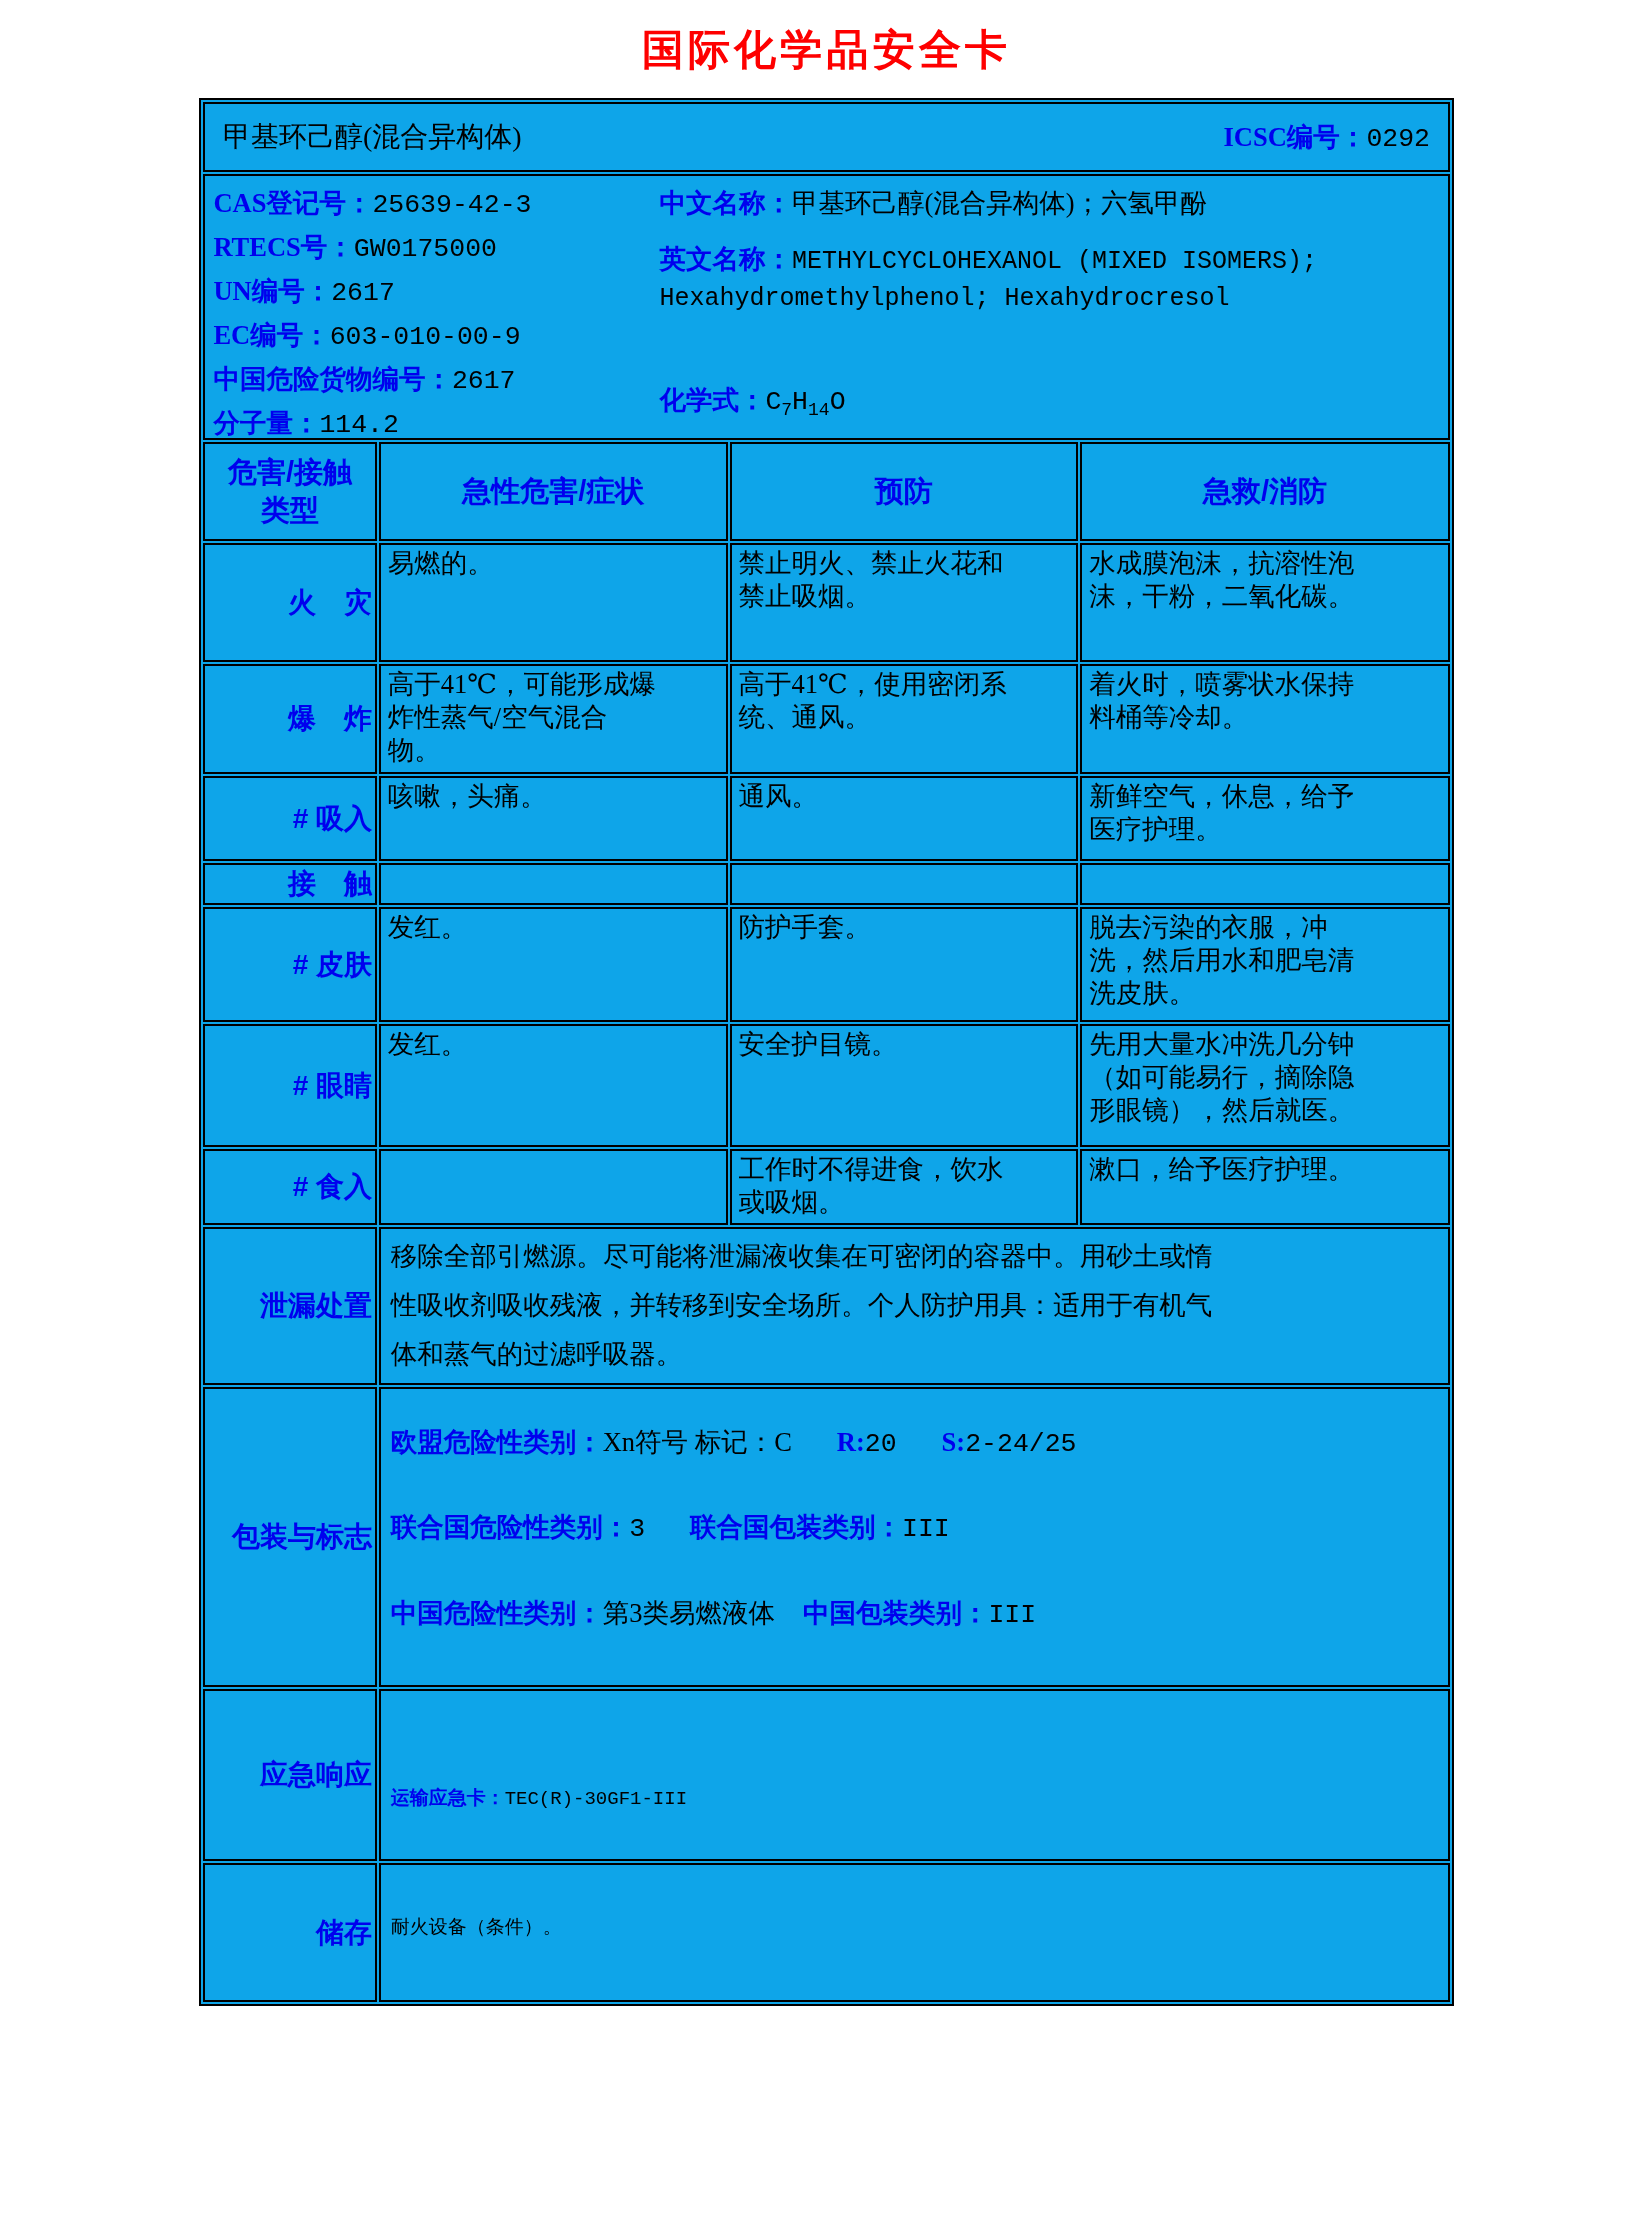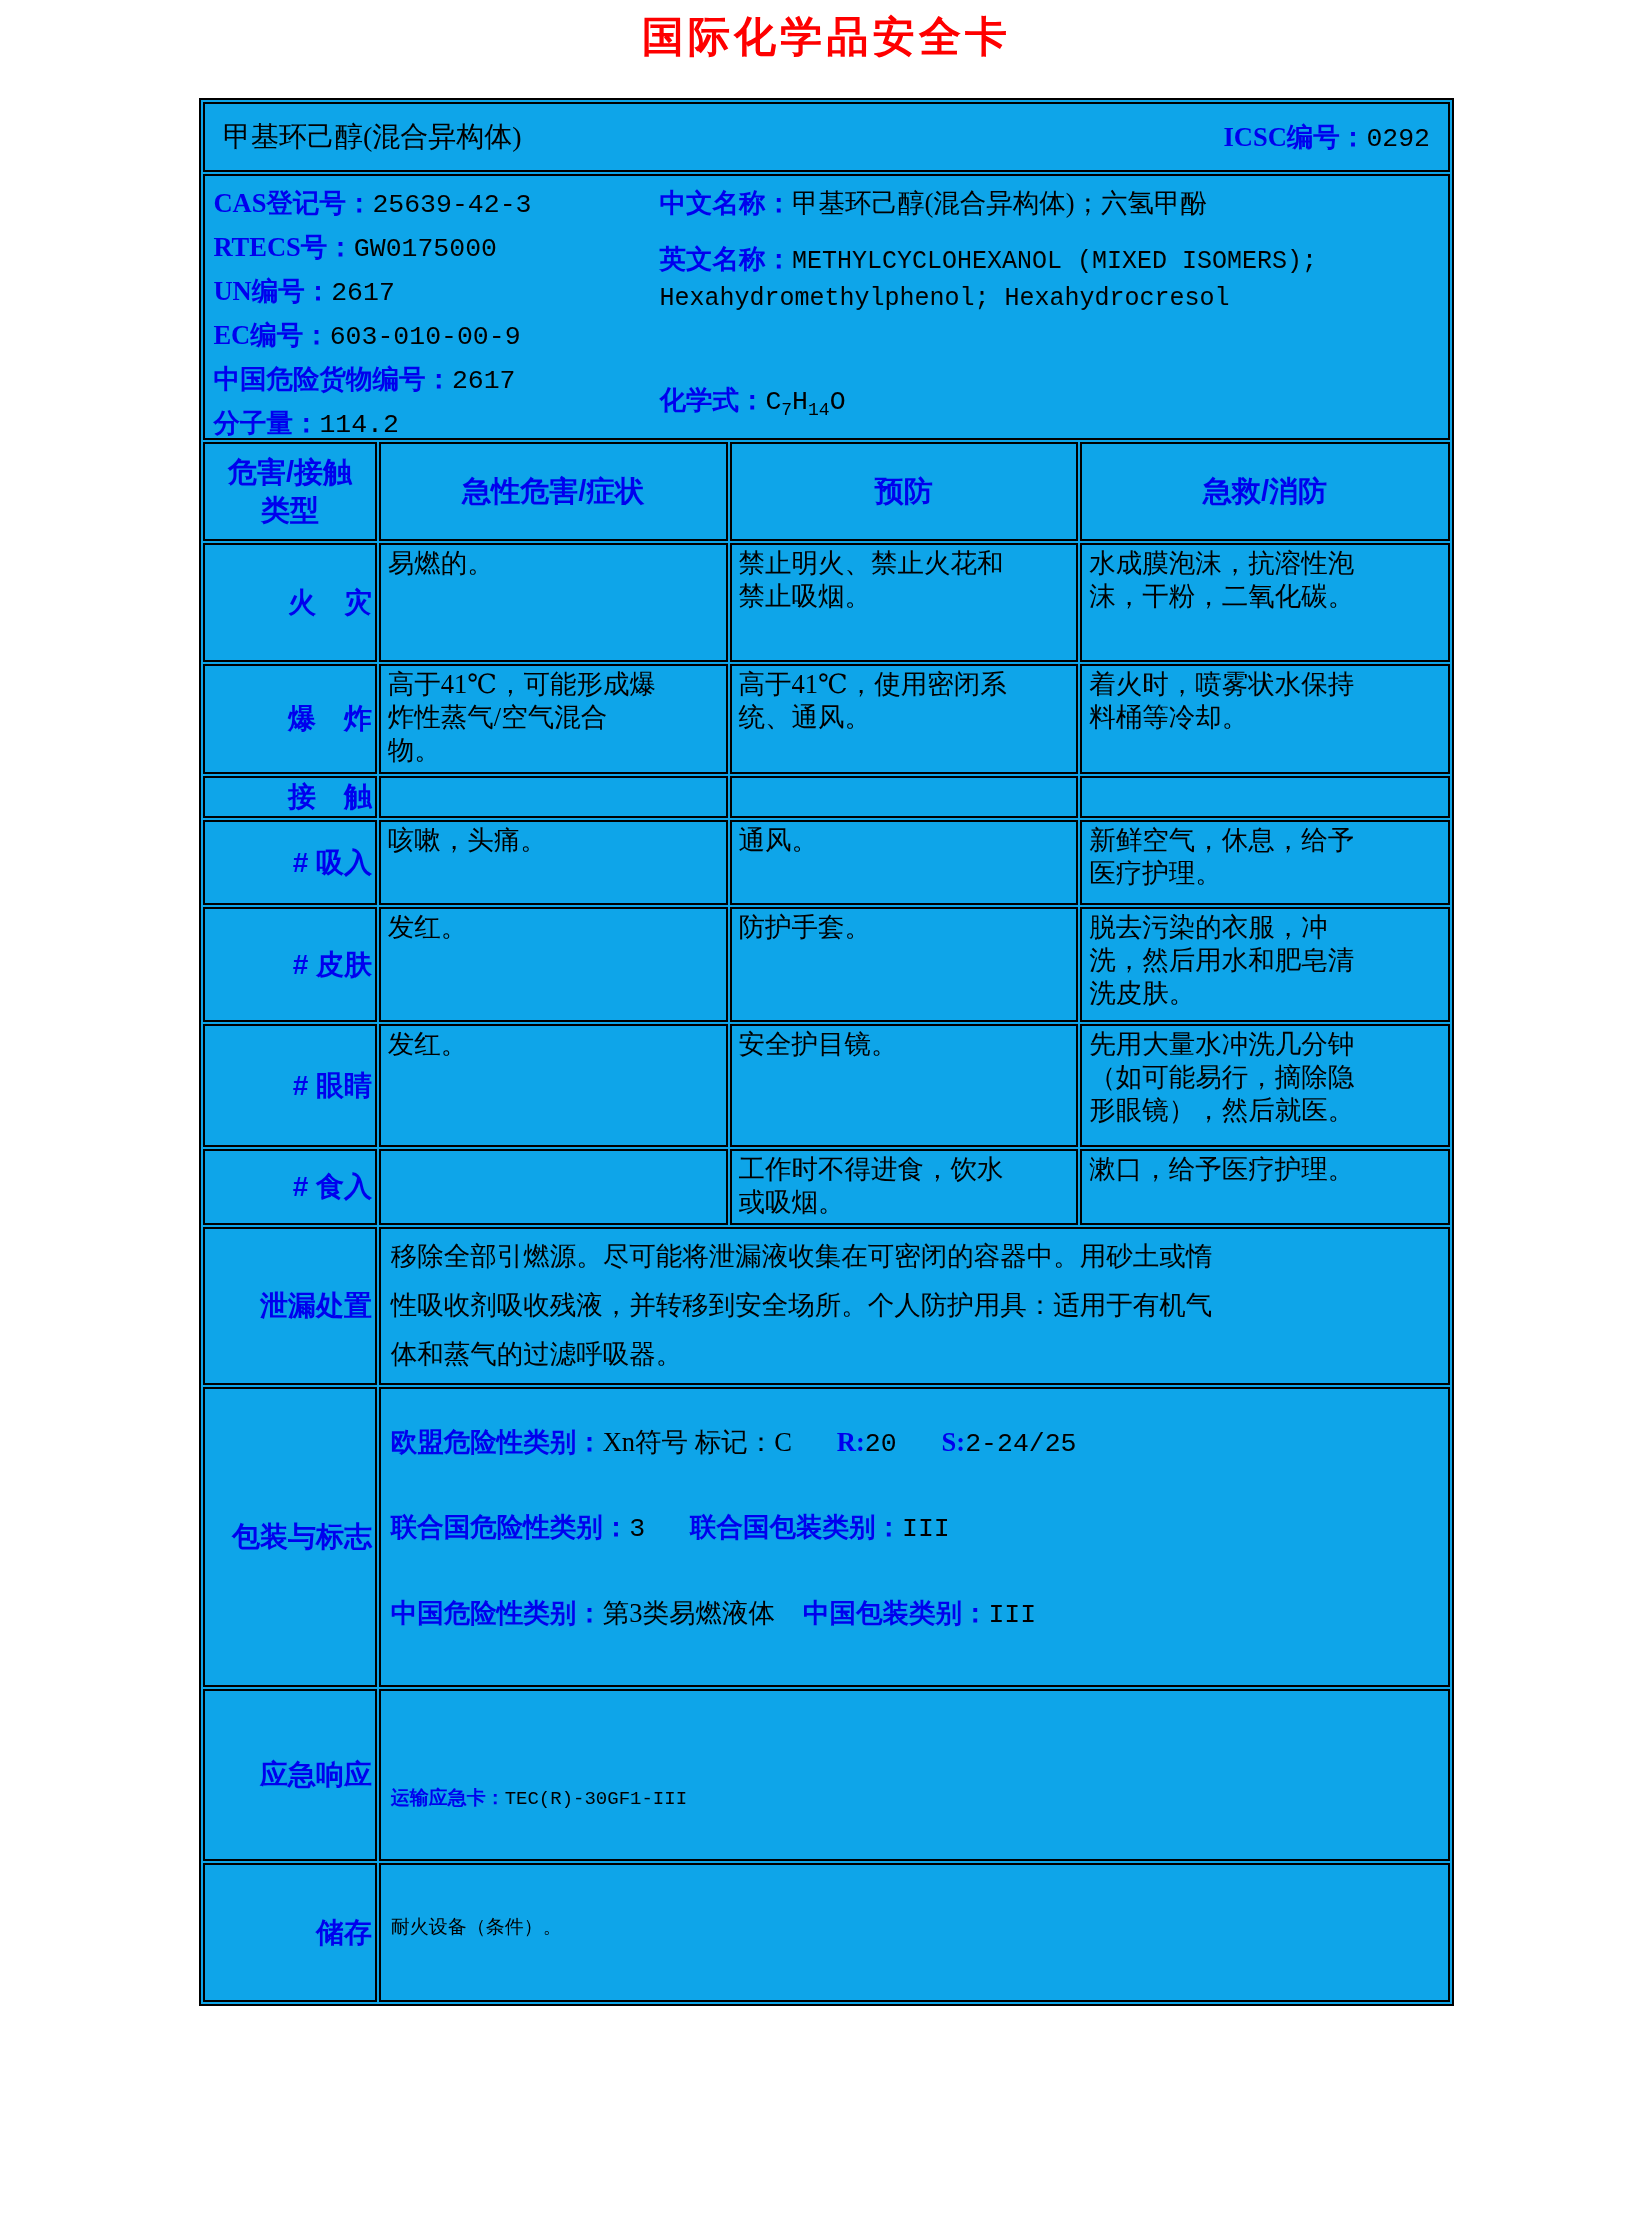--- a/index.html
+++ b/index.html
@@ -1,21 +1,21 @@
 <!DOCTYPE html>
 <html style="font-size:11px"><head>
 <meta charset="utf-8">
 <style>
   html,body{margin:0;padding:0;}
   body{
     width:1648px;height:2216px;background:#ffffff;position:relative;
     font-family:"Liberation Serif","DejaVu Serif",serif;color:#000;
   }
   .page-title{
-    position:absolute;top:9px;left:199px;width:1255px;text-align:center;
+    position:absolute;top:22px;left:199px;width:1255px;text-align:center;
     font-family:"Liberation Sans","DejaVu Sans",sans-serif;
     font-weight:bold;font-size:42px;color:#fe0000;letter-spacing:4.2px;
   }
   table.card{
     position:absolute;left:199px;top:98px;width:1255px;
     border:2.8px solid #000;border-spacing:2.8px;border-collapse:separate;
     table-layout:fixed;background:#0ea5e9;box-sizing:border-box;
   }
   td{border:2.1px solid #000;box-sizing:border-box;vertical-align:top;overflow:hidden;}
   .b{color:#0000ee;font-weight:bold;font-family:Liberation Serif, serif;}
@@ -146,32 +146,32 @@
     <td class="cell">高于41℃，可能形成爆
 炸性蒸气/空气混合
 物。</td>
     <td class="cell">高于41℃，使用密闭系
 统、通风。</td>
     <td class="cell">着火时，喷雾状水保持
 料桶等冷却。</td>
   </tr>
 
   <tr>
-    <td class="rowlbl" style="height:38px">接　触</td>
-    <td class="cell"></td>
-    <td class="cell"></td>
-    <td class="cell"></td>
-  </tr>
-
-  <tr>
     <td class="rowlbl" style="height:85px"># 吸入</td>
     <td class="cell">咳嗽，头痛。</td>
     <td class="cell">通风。</td>
     <td class="cell">新鲜空气，休息，给予
 医疗护理。</td>
+  </tr>
+
+  <tr>
+    <td class="rowlbl" style="height:38px">接　触</td>
+    <td class="cell"></td>
+    <td class="cell"></td>
+    <td class="cell"></td>
   </tr>
 
   <tr>
     <td class="rowlbl" style="height:115px"># 皮肤</td>
     <td class="cell">发红。</td>
     <td class="cell">防护手套。</td>
     <td class="cell">脱去污染的衣服，冲
 洗，然后用水和肥皂清
 洗皮肤。</td>
   </tr>

